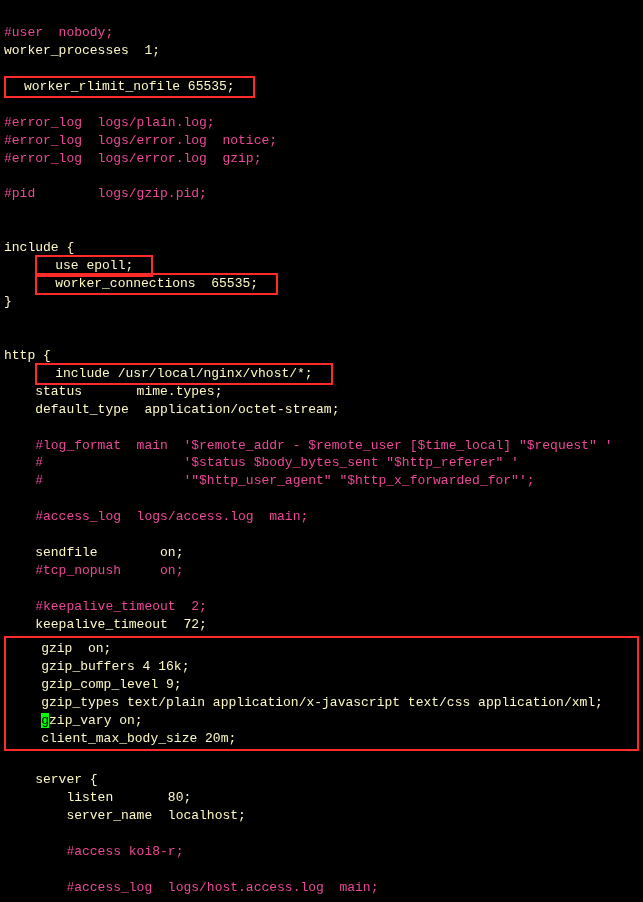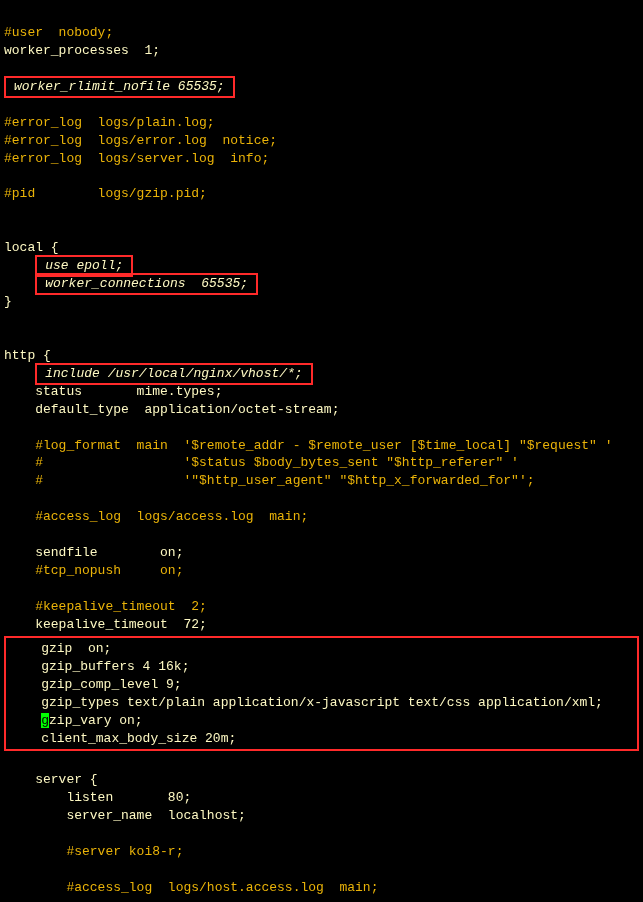--- a/index.html
+++ b/index.html
@@ -10,28 +10,27 @@
     font-family: "Courier New", monospace;
     font-size: 13px;
     line-height: 1.38;
     width: 643px;
   }
   .editor {
     padding: 6px 4px;
     white-space: pre;
     position: relative;
   }
-  .c { color: #eab308; } 
+  .c { color: #ec4899; } 
   .w { color: #fef9c3; } 
   .box {
     border: 2px solid #ff2a2a;
     display: inline-block;
-    padding: 0 8px;
+    padding: 0 18px;
     margin: -2px 0;
-    font-style: italic;
   }
   .box-block {
     border: 2px solid #ff2a2a;
     display: block;
     padding: 2px 4px;
     margin: 2px 0;
   }
   .cursor {
     background: #00ff00;
     color: #000;
@@ -41,26 +40,26 @@
 <body>
 
 <div class="editor">
 <span class="c">#user  nobody;</span>
 <span class="w">worker_processes  1;</span>
 
 <span class="box"><span class="w">worker_rlimit_nofile 65535;</span></span>
 
 <span class="c">#error_log  logs/plain.log;</span>
 <span class="c">#error_log  logs/error.log  notice;</span>
-<span class="c">#error_log  logs/server.log  info;</span>
+<span class="c">#error_log  logs/error.log  gzip;</span>
 
 <span class="c">#pid        logs/gzip.pid;</span>
 
 
-<span class="w">local {</span>
+<span class="w">include {</span>
 <span>    </span><span class="box"><span class="w">use epoll;</span></span>
 <span>    </span><span class="box"><span class="w">worker_connections  65535;</span></span>
 <span class="w">}</span>
 
 
 <span class="w">http {</span>
 <span>    </span><span class="box"><span class="w">include /usr/local/nginx/vhost/*;</span></span>
 <span class="w">    status       mime.types;</span>
 <span class="w">    default_type  application/octet-stream;</span>
 
@@ -78,21 +77,21 @@
 <div class="box-block"><span class="w">    gzip  on;</span>
 <span class="w">    gzip_buffers 4 16k;</span>
 <span class="w">    gzip_comp_level 9;</span>
 <span class="w">    gzip_types text/plain application/x-javascript text/css application/xml;</span>
 <span class="w">    </span><span class="cursor">g</span><span class="w">zip_vary on;</span>
 <span class="w">    client_max_body_size 20m;</span></div>
 <span class="w">    server {</span>
 <span class="w">        listen       80;</span>
 <span class="w">        server_name  localhost;</span>
 
-<span class="c">        #server koi8-r;</span>
+<span class="c">        #access koi8-r;</span>
 
 <span class="c">        #access_log  logs/host.access.log  main;</span>
 
 
 
 
 
 
 
 

